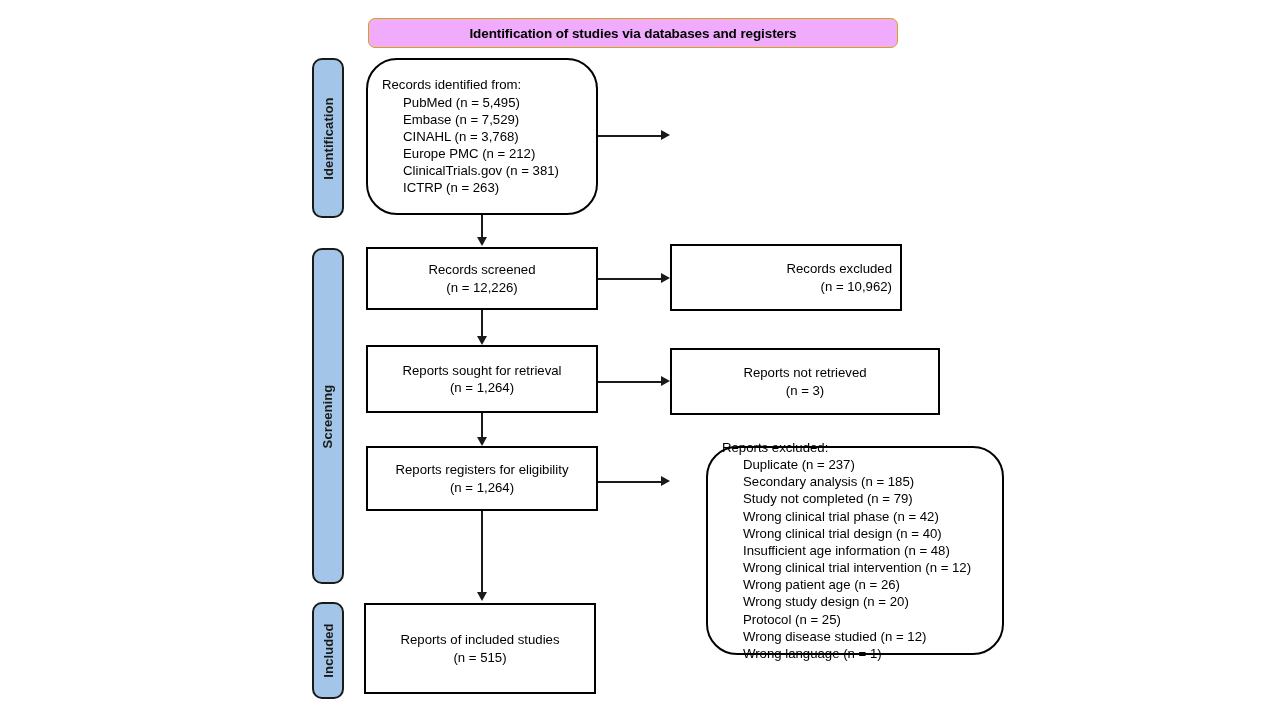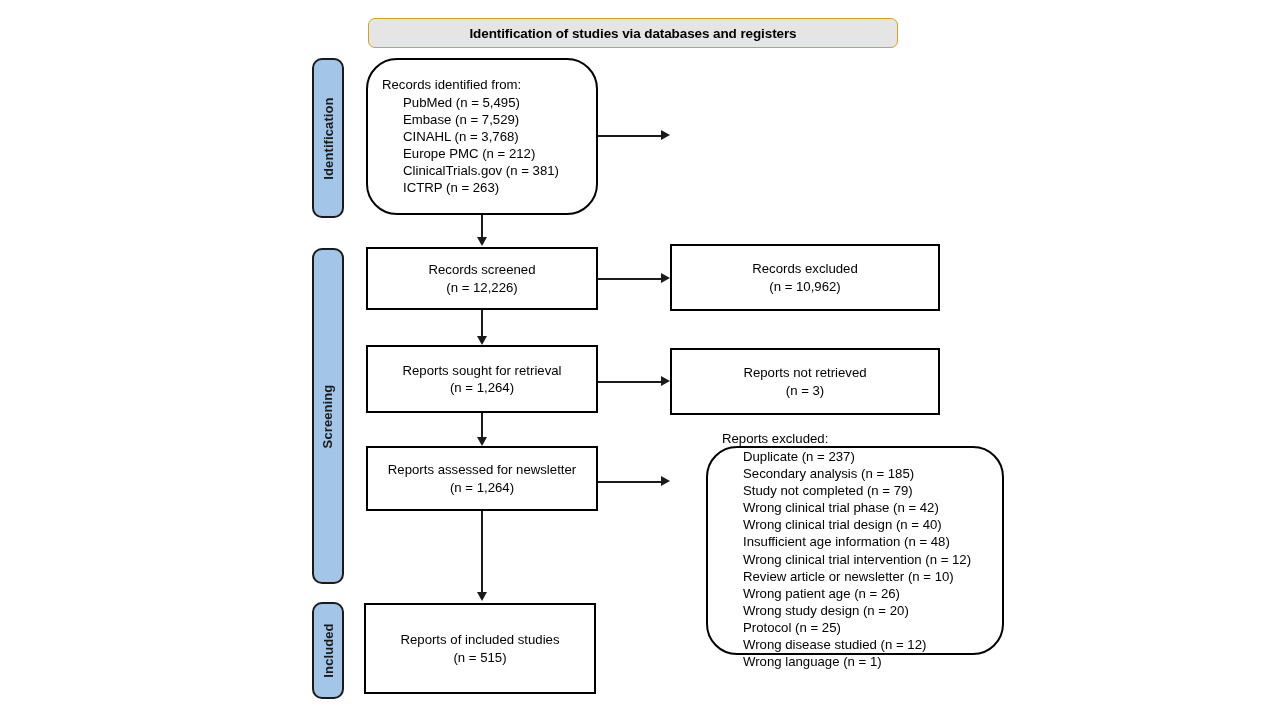--- a/index.html
+++ b/index.html
@@ -12,21 +12,21 @@
   }
   #diagram {
     position: relative;
     width: 1280px; height: 720px;
     background: #ffffff;
   }
 
   
   .banner {
     position: absolute;
-    background: #e5e5e5;
+    background: #f0abfc;
     border: 1px solid #D6A314;
     border-radius: 7px;
     display: flex;
     align-items: center;
     justify-content: center;
     color: #000000;
     font-weight: bold;
     font-size: 13.5px;
     letter-spacing: -0.1px;
     white-space: nowrap;
@@ -130,21 +130,21 @@
   <div class="hline" style="left:598px; top:135px; width:63px;"></div>
   <div class="arrow-r" style="left:661px; top:130px;"></div>
 
   <div class="box center" style="left:366px; top:247px; width:232px; height:63px;">
     <div class="inner">
       <span class="lead">Records screened</span>
       <span class="lead">(n = 12,226)</span>
     </div>
   </div>
 
-  <div class="box center" style="left:670px; top:244px; width:270px; height:67px;">
+  <div class="box center" style="left:670px; top:244px; width:232px; height:67px;text-align:right;">
     <div class="inner">
       <span class="lead">Records excluded</span>
       <span class="lead">(n = 10,962)</span>
     </div>
   </div>
 
   <div class="vline" style="left:481px; top:215px; height:23px;"></div>
   <div class="arrow-d" style="left:476.5px; top:237px;"></div>
 
   <div class="hline" style="left:598px; top:278px; width:63px;"></div>
@@ -165,36 +165,35 @@
   </div>
 
   <div class="vline" style="left:481px; top:310px; height:27px;"></div>
   <div class="arrow-d" style="left:476.5px; top:336px;"></div>
 
   <div class="hline" style="left:598px; top:381px; width:63px;"></div>
   <div class="arrow-r" style="left:661px; top:376px;"></div>
 
   <div class="box center" style="left:366px; top:446px; width:232px; height:65px;">
     <div class="inner">
-      <span class="lead">Reports assessed for newsletter</span>
+      <span class="lead">Reports registers for eligibility</span>
       <span class="lead">(n = 1,264)</span>
     </div>
   </div>
 
   <div class="box left" style="left:670px; top:446px; width:298px; height:209px;margin-left:36px;">
     <div class="inner">
       <span class="lead">Reports excluded:</span>
       <span class="sub">Duplicate (n = 237)</span>
       <span class="sub">Secondary analysis (n = 185)</span>
       <span class="sub">Study not completed (n = 79)</span>
       <span class="sub">Wrong clinical trial phase (n = 42)</span>
       <span class="sub">Wrong clinical trial design (n = 40)</span>
       <span class="sub">Insufficient age information (n = 48)</span>
       <span class="sub">Wrong clinical trial intervention (n = 12)</span>
-      <span class="sub">Review article or newsletter (n = 10)</span>
       <span class="sub">Wrong patient age (n = 26)</span>
       <span class="sub">Wrong study design (n = 20)</span>
       <span class="sub">Protocol (n = 25)</span>
       <span class="sub">Wrong disease studied (n = 12)</span>
       <span class="sub">Wrong language (n = 1)</span>
     </div>
   </div>
 
   <div class="vline" style="left:481px; top:413px; height:24px;"></div>
   <div class="arrow-d" style="left:476.5px; top:437px;"></div>

